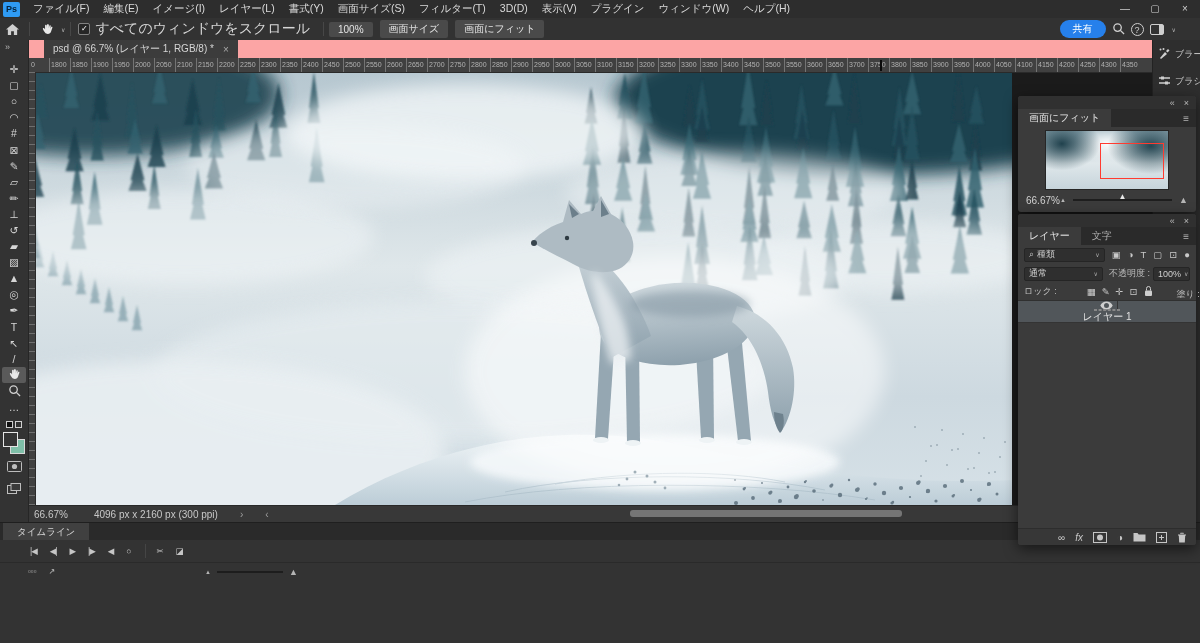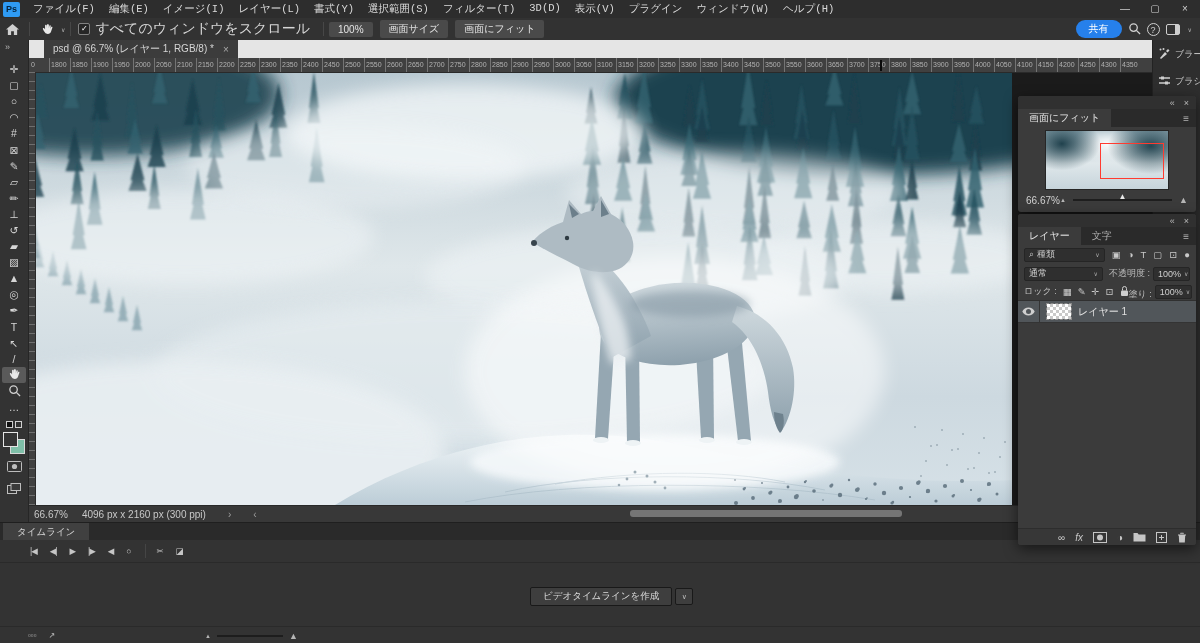--- a/index.html
+++ b/index.html
@@ -2,41 +2,41 @@
 <html><head>
 <meta charset="utf-8">
 <style>
   html,body{margin:0;padding:0;background:#111;}
   #app{position:relative;width:1200px;height:643px;overflow:hidden;background:#323232;
        font-family:"Liberation Sans","DejaVu Sans",sans-serif;color:#d8d8d8;font-size:11px;}
   
   .menubar{position:absolute;top:0;left:0;right:0;height:18px;background:#2d2d2d;display:flex;align-items:center;}
   .ps-logo{width:17px;height:15px;margin:0 6px 0 3px;background:#2f9bf4;color:#03243f;font-weight:bold;font-size:9px;
            display:flex;align-items:center;justify-content:center;border-radius:2px;}
-  .menu-item{padding:0 7px;font-size:10.5px;color:#dadada;white-space:nowrap;font-family:Liberation Mono, monospace;}
+  .menu-item{padding:0 7px;font-size:10.5px;color:#dadada;white-space:nowrap;}
   .win-controls{margin-left:auto;display:flex;}
   .win-btn{width:30px;text-align:center;font-size:10px;color:#cfcfcf;line-height:18px;}
   
   .optionsbar{position:absolute;top:18px;left:0;right:0;height:22px;background:#323232;border-bottom:1px solid #232323;
               display:flex;align-items:center;}
   .opt-ic{display:flex;align-items:center;justify-content:center;width:24px;}
   .opt-div{width:1px;height:14px;background:#474747;margin:0 5px;}
   .caret-sm{font-size:6px;color:#b0b0b0;margin-left:2px;}
   .checkbox{width:10px;height:10px;background:#262626;border:1px solid #828282;border-radius:2px;font-size:8px;
             line-height:9px;text-align:center;color:#fff;margin:0 5px 0 2px;}
   .opt-label{font-size:14px;color:#d6d6d6;margin-right:8px;white-space:nowrap;}
   .opt-btn{background:#4a4a4a;border-radius:2px;padding:2px 9px;font-size:10px;color:#e4e4e4;margin-right:7px;white-space:nowrap;}
-  .opt-right{margin-left:auto;display:flex;align-items:center;gap:6px;padding-right:8px;}
+  .opt-right{margin-left:auto;display:flex;align-items:center;gap:6px;padding-right:24px;}
   .share-btn{background:#2680eb;color:#fff;border-radius:9px;padding:2px 13px;font-size:10px;}
   .help-circle{width:13px;height:13px;border:1.3px solid #cfcfcf;border-radius:50%;font-size:9px;line-height:13px;
                text-align:center;color:#cfcfcf;box-sizing:border-box;}
   .ws-icon{width:14px;height:11px;border:1.3px solid #cfcfcf;border-radius:2px;position:relative;box-sizing:border-box;}
   .ws-icon::after{content:"";position:absolute;right:0;top:0;bottom:0;width:4px;background:#cfcfcf;}
   
-  .tabrow{position:absolute;top:40px;left:0;right:47px;height:18px;background:#e5e5e5;}
+  .tabrow{position:absolute;top:40px;left:0;right:47px;height:18px;background:#fca5a5;}
   .tb-head{position:absolute;left:5px;top:42px;color:#b5b5b5;font-size:9px;z-index:3;}
   .doc-tab{position:absolute;left:44px;top:0;height:18px;background:#3c3c3c;display:flex;align-items:center;
            padding:0 9px;gap:9px;font-size:10px;color:#d5d5d5;}
   .doc-close{color:#a8a8a8;font-size:10px;}
   
   .toolbar{position:absolute;left:0;top:40px;width:28px;height:482px;background:#333333;border-right:1px solid #262626;z-index:2;}
   .tools-col{padding-top:21px;display:flex;flex-direction:column;align-items:center;}
   .tool{width:24px;height:16.1px;display:flex;align-items:center;justify-content:center;color:#d6d6d6;font-size:10.5px;}
   .tool.sel{background:#5a5a5a;border-radius:2px;}
   .tool .tg{transform:translateY(-0.5px);}
@@ -55,21 +55,21 @@
         box-sizing:border-box;white-space:nowrap;}
   .ruler-cursor{position:absolute;left:852px;top:2px;width:2px;height:11px;background:#0a0a0a;}
   .ruler-v{position:absolute;left:28px;top:72px;width:7px;height:433px;background:#404040;border-right:1px solid #2a2a2a;
            background-image:repeating-linear-gradient(#6f6f6f 0 1px,transparent 1px 9px);z-index:1;}
   .canvas{position:absolute;left:35px;top:72px;width:977px;height:433px;overflow:hidden;background:#ccd6dc;}
   .pasteboard{position:absolute;left:1012px;top:72px;width:141px;height:433px;background:#1b1b1b;}
   
   .statusbar{position:absolute;left:28px;top:505px;width:1125px;height:17px;background:#383838;border-top:1px solid #292929;
              display:flex;align-items:center;font-size:10px;color:#c8c8c8;box-sizing:border-box;}
   .sb-zoom{margin-left:6px;}
-  .sb-info{margin-left:14px;}
+  .sb-info{margin-left:26px;}
   .sb-arr{margin-left:22px;color:#9f9f9f;}
   .hscroll-thumb{position:absolute;left:602px;top:4px;width:272px;height:7px;background:#757575;border-radius:3px;}
   
   .dock{position:absolute;right:0;top:40px;width:47px;height:482px;background:#2e2e2e;border-left:1px solid #222;z-index:1;}
   .dock-item{display:flex;align-items:center;gap:4px;padding:7px 3px 6px 5px;font-size:9px;color:#cfcfcf;white-space:nowrap;}
   
   .panel{position:absolute;background:#3b3b3b;border-radius:3px;box-shadow:0 4px 14px rgba(0,0,0,.55);z-index:4;}
   .panel-head{height:13px;display:flex;justify-content:flex-end;align-items:center;gap:9px;padding:0 7px;
               background:#303030;color:#b9b9b9;font-size:9px;border-radius:3px 3px 0 0;}
   .panel-tabs{height:18px;background:#2a2a2a;display:flex;align-items:center;}
@@ -90,21 +90,21 @@
   .nav-track{flex:1;height:2px;background:#1e1e1e;margin:0 7px;position:relative;}
   .nav-thumbtri{position:absolute;left:46%;top:-7px;color:#e8e8e8;font-size:8px;}
   #layers-panel{left:1018px;top:214px;width:178px;height:331px;}
   .lp-row{display:flex;align-items:center;padding:0 6px;height:19px;}
   .select{background:#2f2f2f;border:1px solid #252525;border-radius:2px;height:14px;display:flex;align-items:center;
           padding:0 4px;font-size:9px;color:#cfcfcf;box-sizing:border-box;}
   .sel-caret{margin-left:auto;font-size:6px;color:#a8a8a8;padding-left:3px;}
   .fi{color:#c9c9c9;font-size:9.5px;margin-left:7px;display:flex;align-items:center;}
   .lbl{font-size:9px;color:#bdbdbd;white-space:nowrap;}
   .lrow{display:flex;align-items:center;height:21px;border-bottom:1px solid #343434;}
-  .lrow.sel{background:#51565a;}
+  .lrow.sel{background:#51565a;flex-direction:column;}
   .eyebox{width:21px;display:flex;align-items:center;justify-content:center;border-right:1px solid #343434;height:100%;}
   .lthumb{width:24px;height:15px;margin:0 7px;outline:1px solid #1f1f1f;}
   .lthumb.checker{background-color:#fff;
     background-image:linear-gradient(45deg,#c9c9c9 25%,transparent 25%,transparent 75%,#c9c9c9 75%),
                      linear-gradient(45deg,#c9c9c9 25%,transparent 25%,transparent 75%,#c9c9c9 75%);
     background-size:6px 6px;background-position:0 0,3px 3px;outline:1px dashed #888;}
   .lthumb.image{background:
       radial-gradient(12px 8px at 15% 25%, rgba(24,58,70,.9), rgba(24,58,70,0) 70%),
       radial-gradient(12px 8px at 85% 25%, rgba(24,58,70,.9), rgba(24,58,70,0) 70%),
       linear-gradient(180deg,#8fa9b4 0%,#e0e8eb 55%,#c6d4db 100%);}
@@ -138,21 +138,21 @@
 <div id="app">
 
   <div class="menubar">
     <span class="ps-logo">Ps</span>
     <span style="display:flex;">
         <span class="menu-item">ファイル(F)</span>
         <span class="menu-item">編集(E)</span>
         <span class="menu-item">イメージ(I)</span>
         <span class="menu-item">レイヤー(L)</span>
         <span class="menu-item">書式(Y)</span>
-        <span class="menu-item">選択範囲(S)</span>
+        <span class="menu-item">画面サイズ(S)</span>
         <span class="menu-item">フィルター(T)</span>
         <span class="menu-item">3D(D)</span>
         <span class="menu-item">表示(V)</span>
         <span class="menu-item">プラグイン</span>
         <span class="menu-item">ウィンドウ(W)</span>
         <span class="menu-item">ヘルプ(H)</span>
       </span>
     <span class="win-controls">
       <span class="win-btn">—</span>
       <span class="win-btn">▢</span>
@@ -694,21 +694,21 @@
       <span class="select" style="width:90px;">
         <span>通常</span>
           <span class="sel-caret">∨</span>
       </span>
       <span class="lbl" style="margin-left:6px;">不透明度 :</span>
       <span class="select" style="width:37px;margin-left:3px;">
         <span>100%</span>
           <span class="sel-caret">∨</span>
       </span>
     </div>
-    <div class="lp-row" style="height:17px;">
+    <div class="lp-row" style="height:17px;gap:24px;">
       <span class="lbl">ロック :</span>
       <span style="display:flex;align-items:center;">
           <span class="fi" style="margin-left: 6px;">▦</span>
           <span class="fi" style="margin-left: 6px;">✎</span>
           <span class="fi" style="margin-left: 6px;">✛</span>
           <span class="fi" style="margin-left: 6px;">⊡</span>
           <span class="fi" style="margin-left: 6px;">
             <svg width="9" height="11" viewBox="0 0 9 11">
               <path fill="none" stroke="#cfcfcf" d="M2.5 4.5v-2a2 2 0 014 0v2"></path>
               <rect x="1" y="4.5" width="7" height="5.5" rx="1" fill="#cfcfcf"></rect>
@@ -769,26 +769,20 @@
         <span class="tlc">|◀</span>
         <span class="tlc">◀|</span>
         <span class="tlc">▶</span>
         <span class="tlc">|▶</span>
         <span class="tlc">◀</span>
         <span class="tlc">○</span>
         <span class="tl-div"></span>
         <span class="tlc">✂</span>
         <span class="tlc">◪</span>
       </div>
-    <div class="tl-body">
-      <span class="create-wrap">
-        <span class="create-btn">ビデオタイムラインを作成</span>
-        <span class="create-dd">∨</span>
-      </span>
-    </div>
     <div class="tl-footer">
       <span style="display:flex;align-items:center;">
           <span class="tlf">▫▫▫</span>
           <span class="tlf">↗</span>
         </span>
       <span class="tl-slider">
         <span class="tri-s">▲</span>
         <span class="tl-track"></span>
         <span class="tri-l">▲</span>
       </span>

